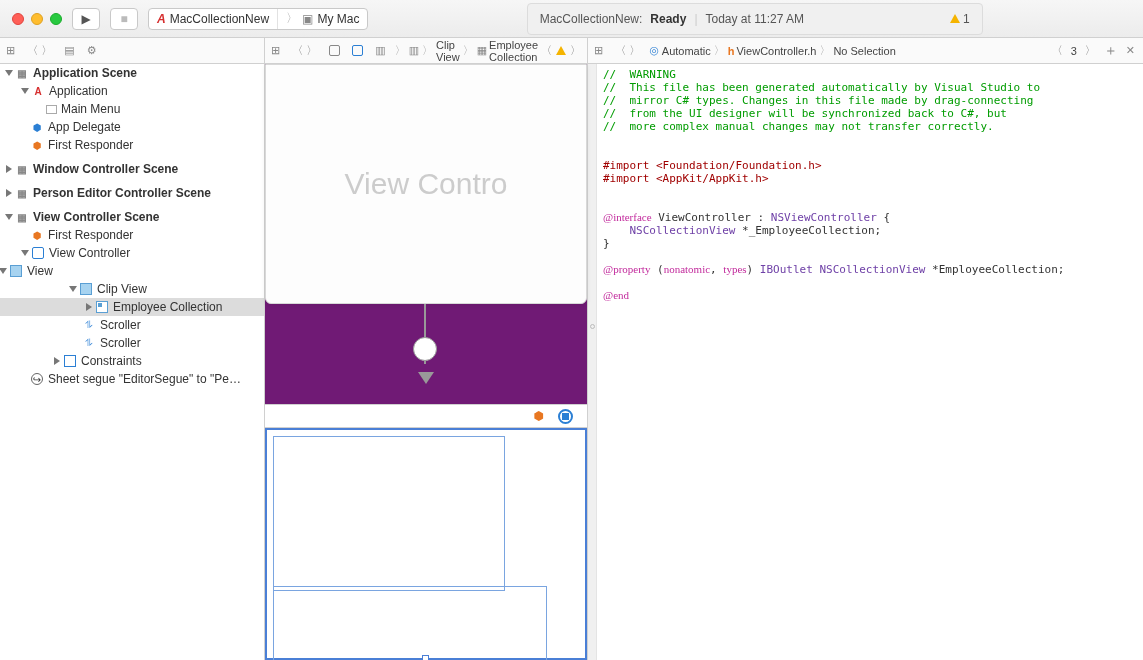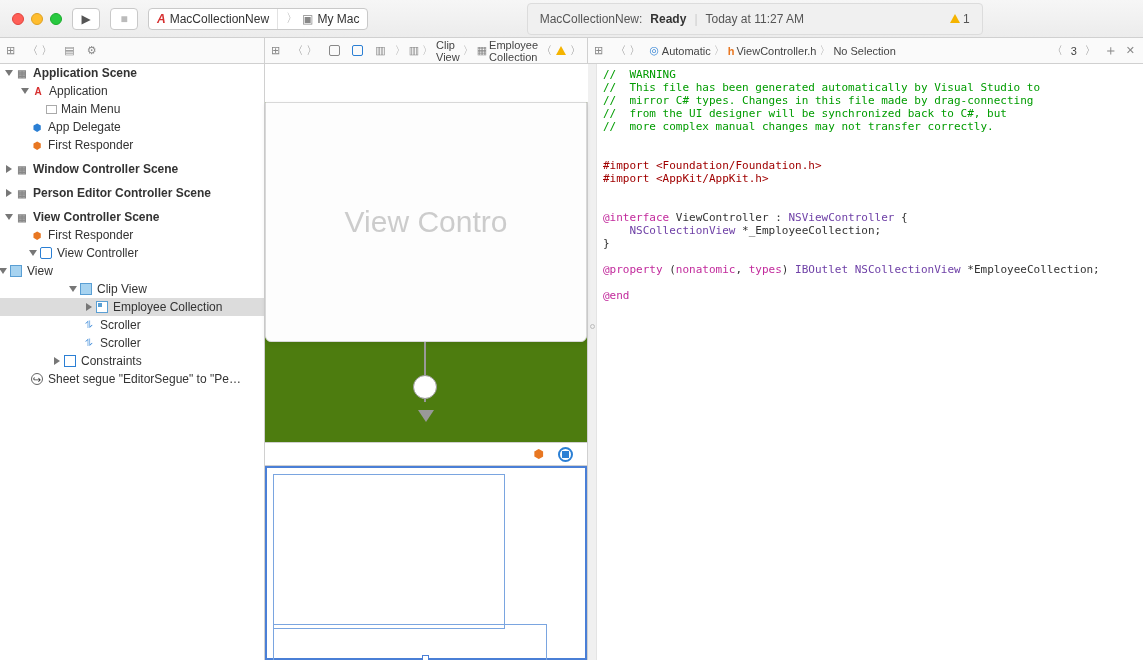--- a/index.html
+++ b/index.html
@@ -60,38 +60,38 @@
 .ic-menu{ border:1px solid #aaa; width:11px;height:9px;}
 .ic-cube{ color:#2b7fd4;}
 .ic-cube-o{ color:#e87722;}
 .ic-vc{ width:12px;height:12px;border:1.5px solid #2b7fd4;border-radius:2px;background:#fff;}
 .ic-view{ width:12px;height:12px;background:#a7d3f0;border:1px solid #5a9fd4;}
 .ic-coll{ width:12px;height:12px;background:#fff;border:1px solid #5a9fd4;}
 .ic-coll::before{content:"";display:block;width:4px;height:4px;background:#5a9fd4;margin:1px;}
 .ic-scroll{ color:#2b7fd4;}
 .ic-constr{ width:12px;height:12px;border:1.5px solid #2b7fd4;}
 .ic-segue-circle{width:12px;height:12px;border:1.5px solid #666;border-radius:50%;display:inline-flex;align-items:center;justify-content:center;}
-.canvas { flex:1; background:#4d7c0f; position:relative; border-right:1px solid #d0d0d0;margin-top:38px;}
+.canvas { flex:1; background:#701a75; position:relative; border-right:1px solid #d0d0d0;}
 .vc-ghost{ position:absolute; top:0; left:0; right:0; height:240px; background:#fdfdfd; border:1px solid #d8d8d8; border-radius:0 0 6px 6px; display:flex; align-items:center; justify-content:center; font-size:30px; font-weight:500; color:#ccc; box-shadow:0 2px 5px rgba(0,0,0,0.08);}
 .connector-line{ position:absolute; left:50%; top:240px; width:2px; height:60px; background:#999; transform:translateX(-2px);}
 .connector-knob{ position:absolute; left:50%; top:273px; width:24px;height:24px;border:1.5px solid #999;border-radius:50%;background:#fff;transform:translateX(-13px);}
 .connector-arrow{ position:absolute; left:50%; top:308px; transform:translateX(-8px); width:0;height:0;border-left:8px solid transparent;border-right:8px solid transparent;border-top:12px solid #999;}
 .obj-bar{ position:absolute; top:340px; left:0; right:0; height:24px; background:#fff; border-top:1px solid #d0d0d0;border-bottom:1px solid #d0d0d0; display:flex; align-items:center; justify-content:flex-end; gap:14px; padding-right:14px;}
 .oc-cube{ color:#e87722;}
 .oc-circle{ width:15px;height:15px;border:2px solid #2b7fd4;border-radius:50%;background:#fff;display:flex;align-items:center;justify-content:center;}
 .oc-circle::after{content:"";width:7px;height:7px;background:#2b7fd4;}
 .coll-view{ position:absolute; top:364px; left:0; right:0; bottom:0; background:#fff; border:2px solid #4a7fd6;}
 .coll-inner{ position:absolute; top:6px; left:6px; width:232px; height:155px; border:1px solid #7aa5e0;}
 .coll-sel{ position:absolute; left:6px; right:38px; top:156px; height:120px; border:1px solid #7aa5e0;}
 .coll-handle{ position:absolute; left:50%; bottom:-4px; width:7px;height:7px;background:#fff;border:1px solid #4a7fd6;transform:translateX(-4px);}
 .splitter{ width:9px; background:#f0f0f0; display:flex; align-items:flex-start; justify-content:center; padding-top:260px; border-right:1px solid #e4e4e4;}
 .splitter .grip{ width:5px;height:5px;border-radius:50%;border:1px solid #bbb;}
 .editor { width:546px; background:#fff; font-family: Menlo, Consolas, monospace; font-size:11px; line-height:13px; padding:4px 6px; white-space:pre; overflow:auto;}
 .editor .c{ color:#009c00;}
-.editor .k{ color:#c22a9c;}
+.editor .k{ color:#c22a9c;font-family:Liberation Serif, serif;}
 .editor .t{ color:#6f41a7;margin-top:9px;}
 .editor .m{ color:#a00000;}
 .lt-orange{ color:#e87722;}
 .jumpright-tools{ margin-left:auto; display:flex; align-items:center; gap:8px; padding-right:8px;}
 .x-icon{ color:#888;}
 .plus-icon{ color:#888; font-size:14px;}
 </style>
 </head>
 <body>
 
@@ -240,21 +240,21 @@
     <div style="height:6px"></div>
     <div class="row bold" style="padding-left:6px">
         <span class="disctri open"></span>
         <span class="ic ic-scene">▦</span>
         <span>View Controller Scene</span>
       </div>
     <div class="row" style="padding-left:30px">
         <span class="ic ic-cube-o">⬢</span>
         <span>First Responder</span>
       </div>
-    <div class="row" style="padding-left:30px">
+    <div class="row" style="padding-left:22px">
         <span class="disctri open"></span>
         <span class="ic">
           <span class="ic-vc"></span>
         </span>
         <span>View Controller</span>
       </div>
     <div class="row" style="">
         <span class="disctri open"></span>
         <span class="ic">
           <span class="ic-view"></span>

